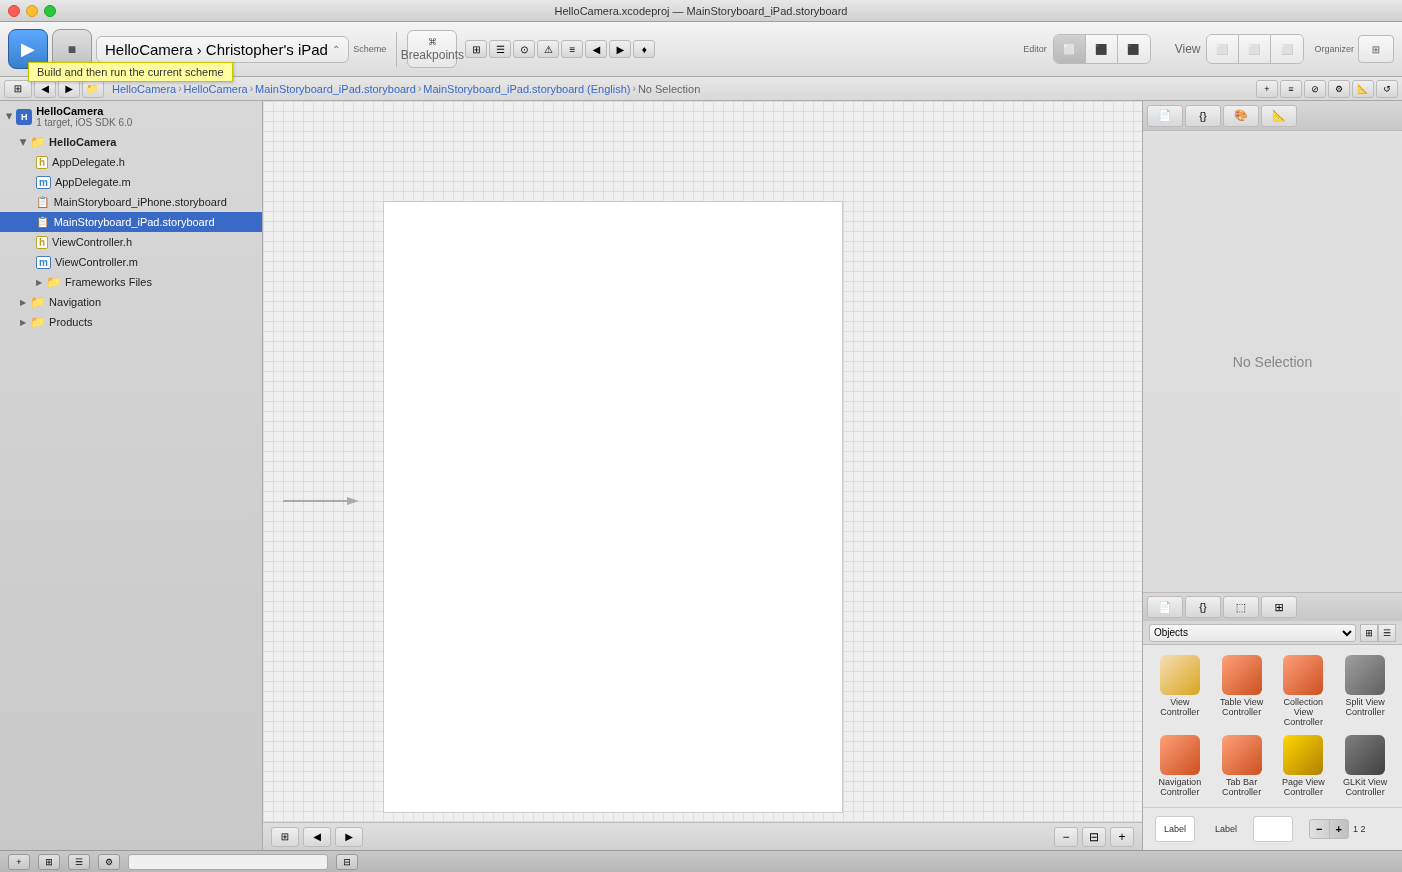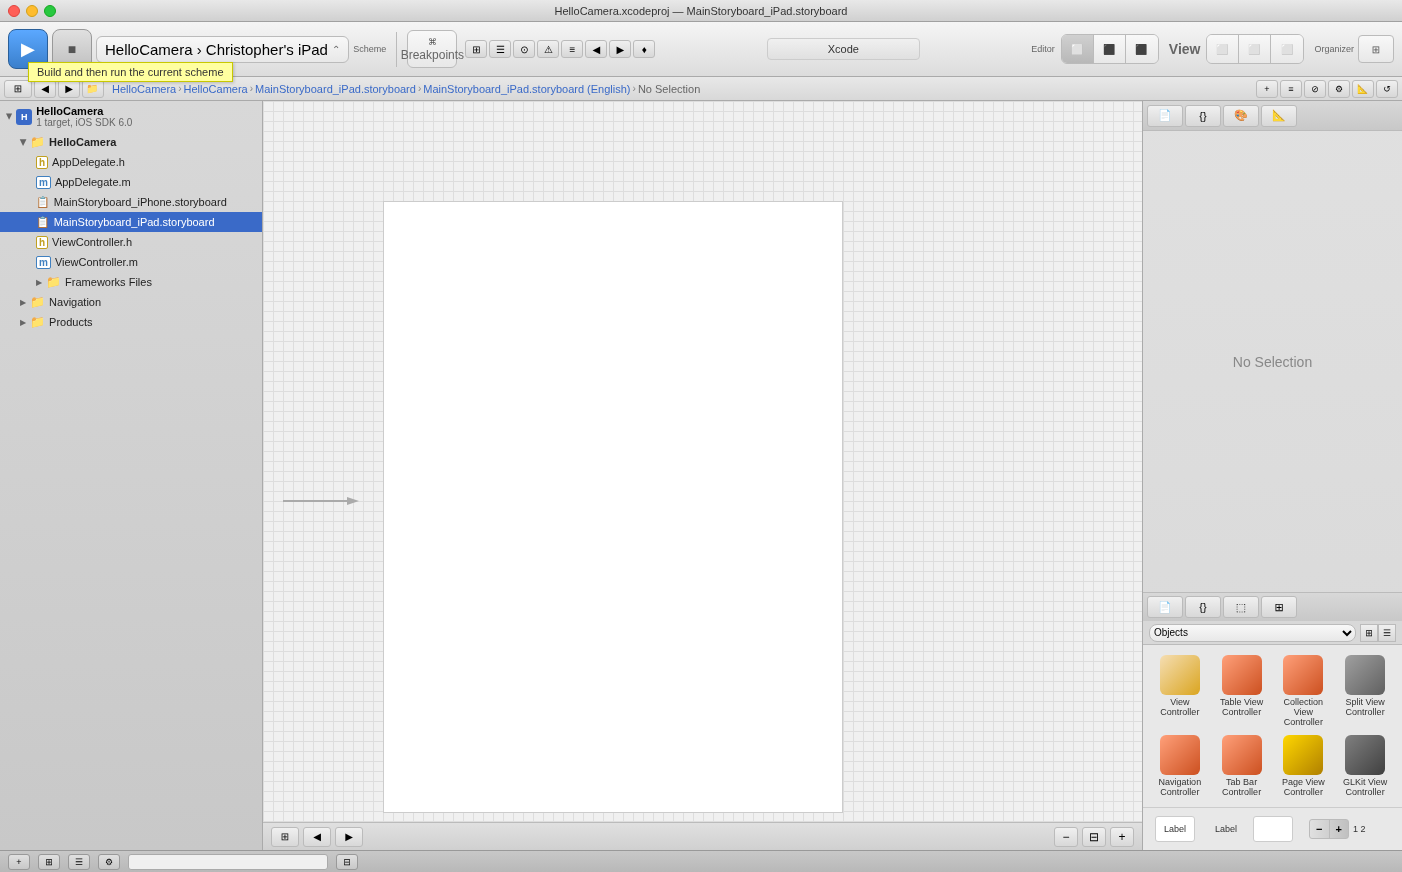--- a/index.html
+++ b/index.html
@@ -170,21 +170,21 @@
       border-bottom: 1px solid #bbb;
     }
     .insp-tab { width: 36px; height: 22px; background: linear-gradient(to bottom, #f0f0f0, #d8d8d8); border: 1px solid #bbb; border-radius: 3px; cursor: pointer; display: flex; align-items: center; justify-content: center; font-size: 11px; }
     .no-selection { flex: 1; display: flex; align-items: center; justify-content: center; color: #888; font-size: 14px; }
     .library-section { border-top: 1px solid #bbb; }
     .library-toolbar {
       height: 28px; background: linear-gradient(to bottom, #d8d8d8, #c8c8c8);
       display: flex; align-items: center; padding: 0 4px; gap: 2px;
     }
     .library-filter { height: 24px; display: flex; align-items: center; padding: 0 6px; gap: 4px; background: #d8d8d8; border-bottom: 1px solid #bbb; }
-    .library-filter-select { flex: 1; height: 18px; font-size: 10px; border: 1px solid #bbb; border-radius: 8px; background: linear-gradient(to bottom, #f8f8f8, #e8e8e8); }
+    .library-filter-select { flex: 1; height: 18px; font-size: 10px; border: 1px solid #bbb; border-radius: 3px; background: linear-gradient(to bottom, #f8f8f8, #e8e8e8); }
     .lib-view-btns { display: flex; }
     .lib-view-btn { width: 18px; height: 18px; background: linear-gradient(to bottom, #f0f0f0, #d8d8d8); border: 1px solid #bbb; cursor: pointer; display: flex; align-items: center; justify-content: center; font-size: 9px; }
     .library-grid {
       display: grid; grid-template-columns: repeat(4, 1fr); 
       padding: 6px; background: #e8e8e8;
     }
     .lib-item {
       display: flex; flex-direction: column; align-items: center; gap: 2px;
       cursor: pointer; padding: 4px;
     }
@@ -258,32 +258,29 @@
     <div class="nav-btn">⊞</div>
     <div class="nav-btn">☰</div>
     <div class="nav-btn">⊙</div>
     <div class="nav-btn">⚠</div>
     <div class="nav-btn">≡</div>
     <div class="nav-btn">◀</div>
     <div class="nav-btn">▶</div>
     <div class="nav-btn">♦</div>
   </div>
 
-  <div class="xcode-title-area">
-    <div class="xcode-title-box">Xcode</div>
-  </div>
 
   <div class="right-toolbar">
     <div style="font-size:9px;color:#666;margin-right:2px;">Editor</div>
     <div class="toolbar-group">
       <button class="toolbar-group-btn active">⬜</button>
       <button class="toolbar-group-btn">⬛</button>
       <button class="toolbar-group-btn">⬛</button>
     </div>
-    <div style="font-size:14px;color:#666;margin-right:2px;margin-left:6px;font-weight:bold;">View</div>
+    <div style="font-size:12px;color:#666;margin-right:2px;margin-left:20px;">View</div>
     <div class="toolbar-group">
       <button class="toolbar-group-btn">⬜</button>
       <button class="toolbar-group-btn">⬜</button>
       <button class="toolbar-group-btn">⬜</button>
     </div>
     <div style="font-size:9px;color:#666;margin-left:6px;">Organizer</div>
     <button class="toolbar-group-btn" style="border:1px solid #bbb;border-radius:4px;width:36px;">⊞</button>
   </div>
 </div>
 

